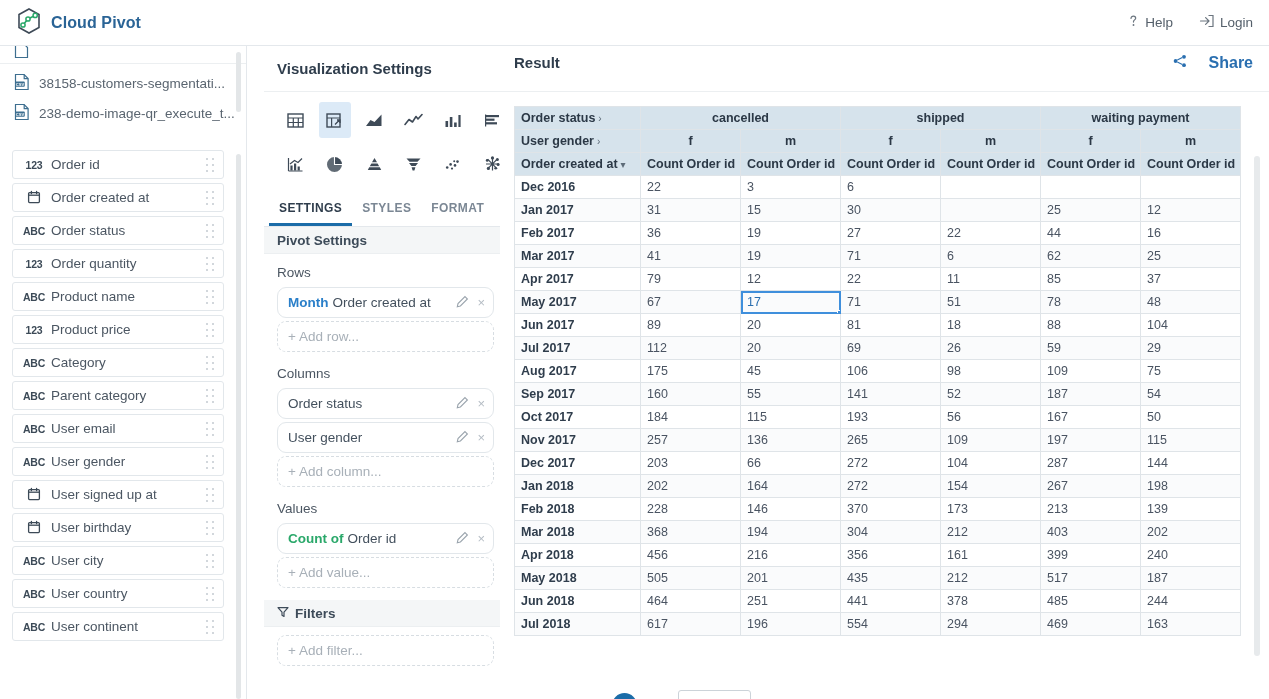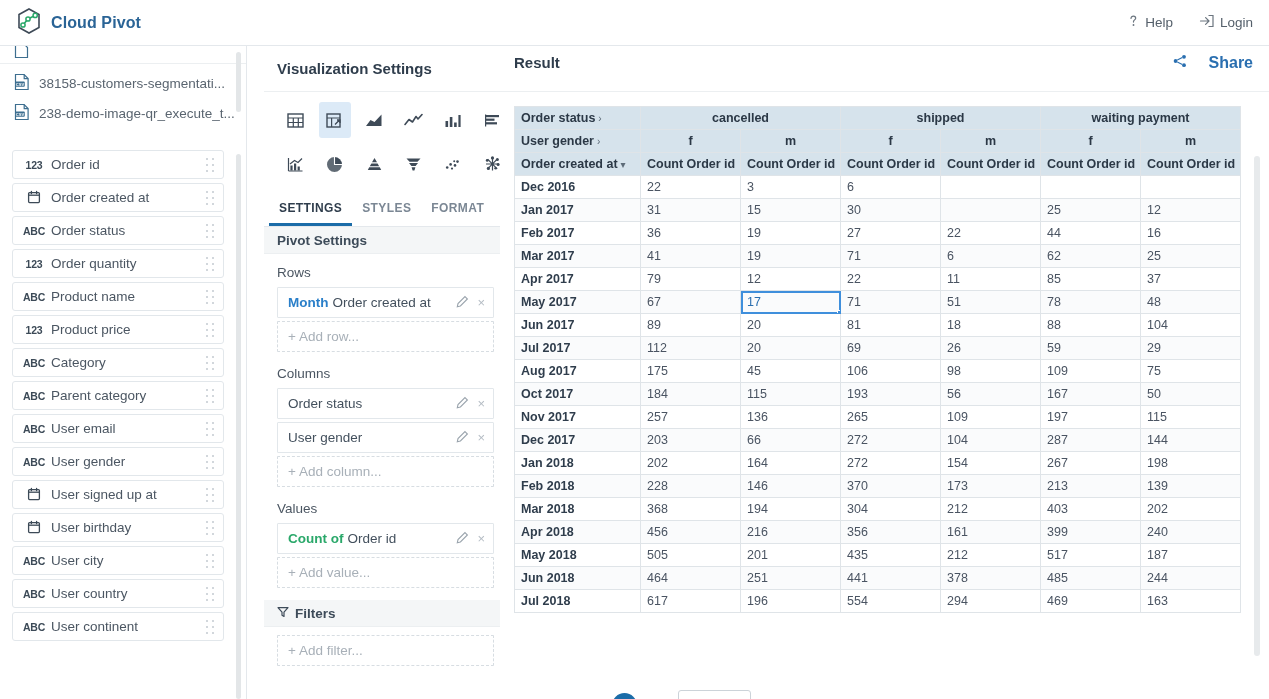--- a/index.html
+++ b/index.html
@@ -83,21 +83,21 @@
   }
   .tab.active { color: #2f3d4c; border-bottom-color: #1b6ca8; }
   .sec-head {
     height: 27px; display: flex; align-items: center; gap: 6px; padding-left: 13px;
     background: #f4f6f7; border-bottom: 1px solid #eceff1;
     font-size: 13.5px; font-weight: bold; color: #3d4b59;
   }
   .grp-label { padding: 11px 0 4px 13px; font-size: 13.5px; color: #4b5662; }
   .pill {
     position: relative; display: flex; align-items: center; height: 31px;
-    margin: 3px 22px 3px 13px; border: 1px solid #e2e7eb; border-radius: 1px;
+    margin: 3px 22px 3px 13px; border: 1px solid #e2e7eb; border-radius: 9px;
     padding-left: 10px; font-size: 13.5px; color: #43505d; background: #fff; cursor: pointer;
   }
   .pill .pre { font-weight: bold; margin-right: 4px; }
   .pre.blue { color: #2a7fc9; }
   .pre.green { color: #2aa86a; }
   .pill .acts { position: absolute; right: 8px; display: flex; align-items: center; gap: 8px; }
   .pill .x { color: #b4bcc4; font-size: 13px; line-height: 1; }
   .pill.dashed {
     border: 1px dashed #d7dde2; color: #a8b0b8; justify-content: flex-start;
   }
@@ -837,20 +837,29 @@
             <tr>
               <td class="rowlab">Aug 2017</td>
               <td class="">175</td>
               <td class="">45</td>
               <td class="">106</td>
               <td class="">98</td>
               <td class="">109</td>
               <td class="">75</td>
             </tr>
             <tr>
+              <td class="rowlab">Sep 2017</td>
+              <td class="">160</td>
+              <td class="">55</td>
+              <td class="">141</td>
+              <td class="">52</td>
+              <td class="">187</td>
+              <td class="">54</td>
+            </tr>
+            <tr>
               <td class="rowlab">Oct 2017</td>
               <td class="">184</td>
               <td class="">115</td>
               <td class="">193</td>
               <td class="">56</td>
               <td class="">167</td>
               <td class="">50</td>
             </tr>
             <tr>
               <td class="rowlab">Nov 2017</td>

